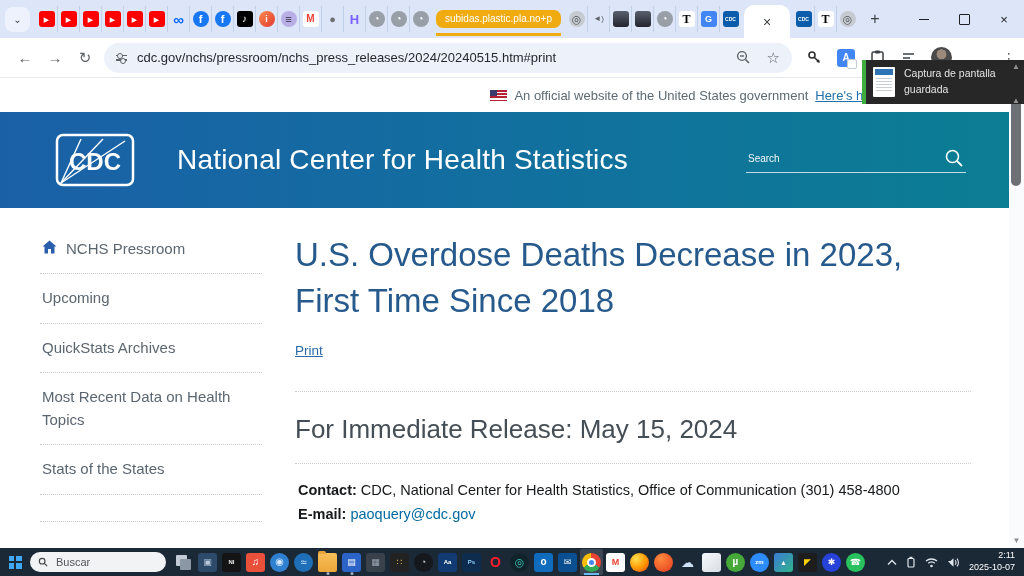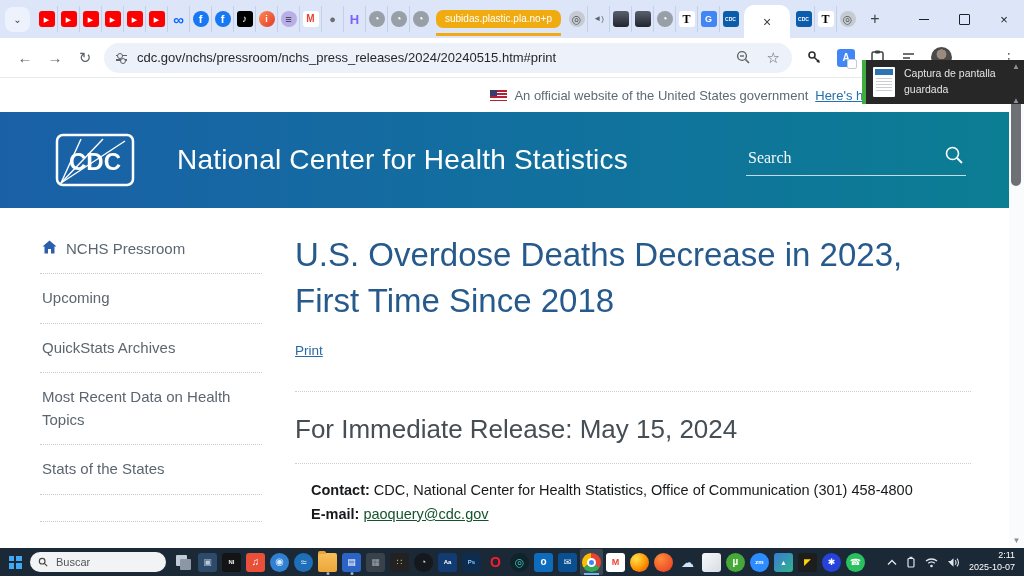--- a/index.html
+++ b/index.html
@@ -48,37 +48,37 @@
   .gov-banner{height:34px;display:flex;align-items:center;justify-content:flex-end;padding-right:72px;font-size:13px;color:#5c6a73;gap:7px;}
   .flag{width:17px;height:11px;background:repeating-linear-gradient(180deg,#b22234 0 1.6px,#fff 1.6px 3.2px);position:relative;flex:0 0 auto;}
   .flag::after{content:"";position:absolute;left:0;top:0;width:7px;height:6px;background:#3c3b6e;}
   .banner-link{color:#2470a8;text-decoration:underline;}
   .banner-caret{color:#2470a8;font-size:9px;}
 
   .cdc-header{height:96px;background:linear-gradient(90deg,#1a60a7 0%,#11719e 55%,#0b7e93 100%);display:flex;align-items:center;}
   .cdc-logo{margin-left:55px;flex:0 0 auto;}
   .header-title{color:#fff;font-size:28px;font-weight:400;margin-left:42px;letter-spacing:.2px;}
   .hsearch{margin-left:auto;margin-right:58px;width:220px;position:relative;flex:0 0 auto;}
-  .hsearch input{width:100%;box-sizing:border-box;background:transparent;border:none;outline:none;border-bottom:1px solid rgba(255,255,255,.75);color:#fff;font-size:16px;padding:4px 28px 8px 2px;font-family:Liberation Serif, serif;}
+  .hsearch input{width:100%;box-sizing:border-box;background:transparent;border:none;outline:none;border-bottom:1px solid rgba(255,255,255,.75);color:#fff;font-size:10px;padding:4px 28px 8px 2px;font-family:Liberation Sans, sans-serif;}
   .hsearch input::placeholder{color:rgba(255,255,255,.95);}
   .hsearch svg{position:absolute;right:2px;top:0;}
 
   .content{display:flex;align-items:center;}
   .sidebar{width:222px;margin-left:40px;padding-top:12px;flex:0 0 auto;}
   .side-item{display:flex;align-items:flex-start;gap:9px;padding:13px 4px 13px 2px;border-bottom:1px dotted #c7ccd1;font-size:15px;color:#5c6670;line-height:1.5;}
   .side-item svg{flex:0 0 auto;margin-top:2px;}
   .main{margin-left:33px;width:676px;}
   .headline{font-size:33px;line-height:1.38;color:#26598c;font-weight:500;margin:24px 0 0;}
   .print-link{display:inline-block;margin-top:20px;font-size:13.5px;color:#2969a5;text-decoration:underline;}
   .divider{border:none;border-top:1px dotted #ccd0d4;margin:32px 0 0;}
   .release-heading{font-size:26px;color:#454d55;font-weight:400;margin:22px 0 0;}
   .divider2{border:none;border-top:1px dotted #ccd0d4;margin:18px 0 0;}
-  .contact{font-size:14.5px;color:#17191b;margin:15px 16px 0;line-height:1.65;}
+  .contact{font-size:14.5px;color:#17191b;margin:15px 3px 0;line-height:1.65;}
   .contact b{font-weight:bold;}
-  .email-link{color:#14532d;text-decoration:underline;}
+  .email-link{color:#0369a1;}
 
   
   .pg-scroll{position:absolute;top:0;right:0;width:15px;bottom:0;background:#fafbfc;z-index:5;}
   .pg-thumb{position:absolute;top:8px;left:2px;right:3px;height:100px;background:#6d7175;border-radius:6px;}
   .pg-down{position:absolute;bottom:3px;left:0;right:0;text-align:center;color:#8a8f94;font-size:8px;}
 
   
   .toast{position:absolute;top:60px;right:0;width:162px;height:44px;background:#272727;display:flex;align-items:center;z-index:30;}
   .toast-strip{width:4px;align-self:stretch;background:#3fae3f;flex:0 0 auto;}
   .toast-thumb{width:22px;height:30px;background:#fff;margin:0 9px 0 7px;border-radius:1px;position:relative;flex:0 0 auto;}

